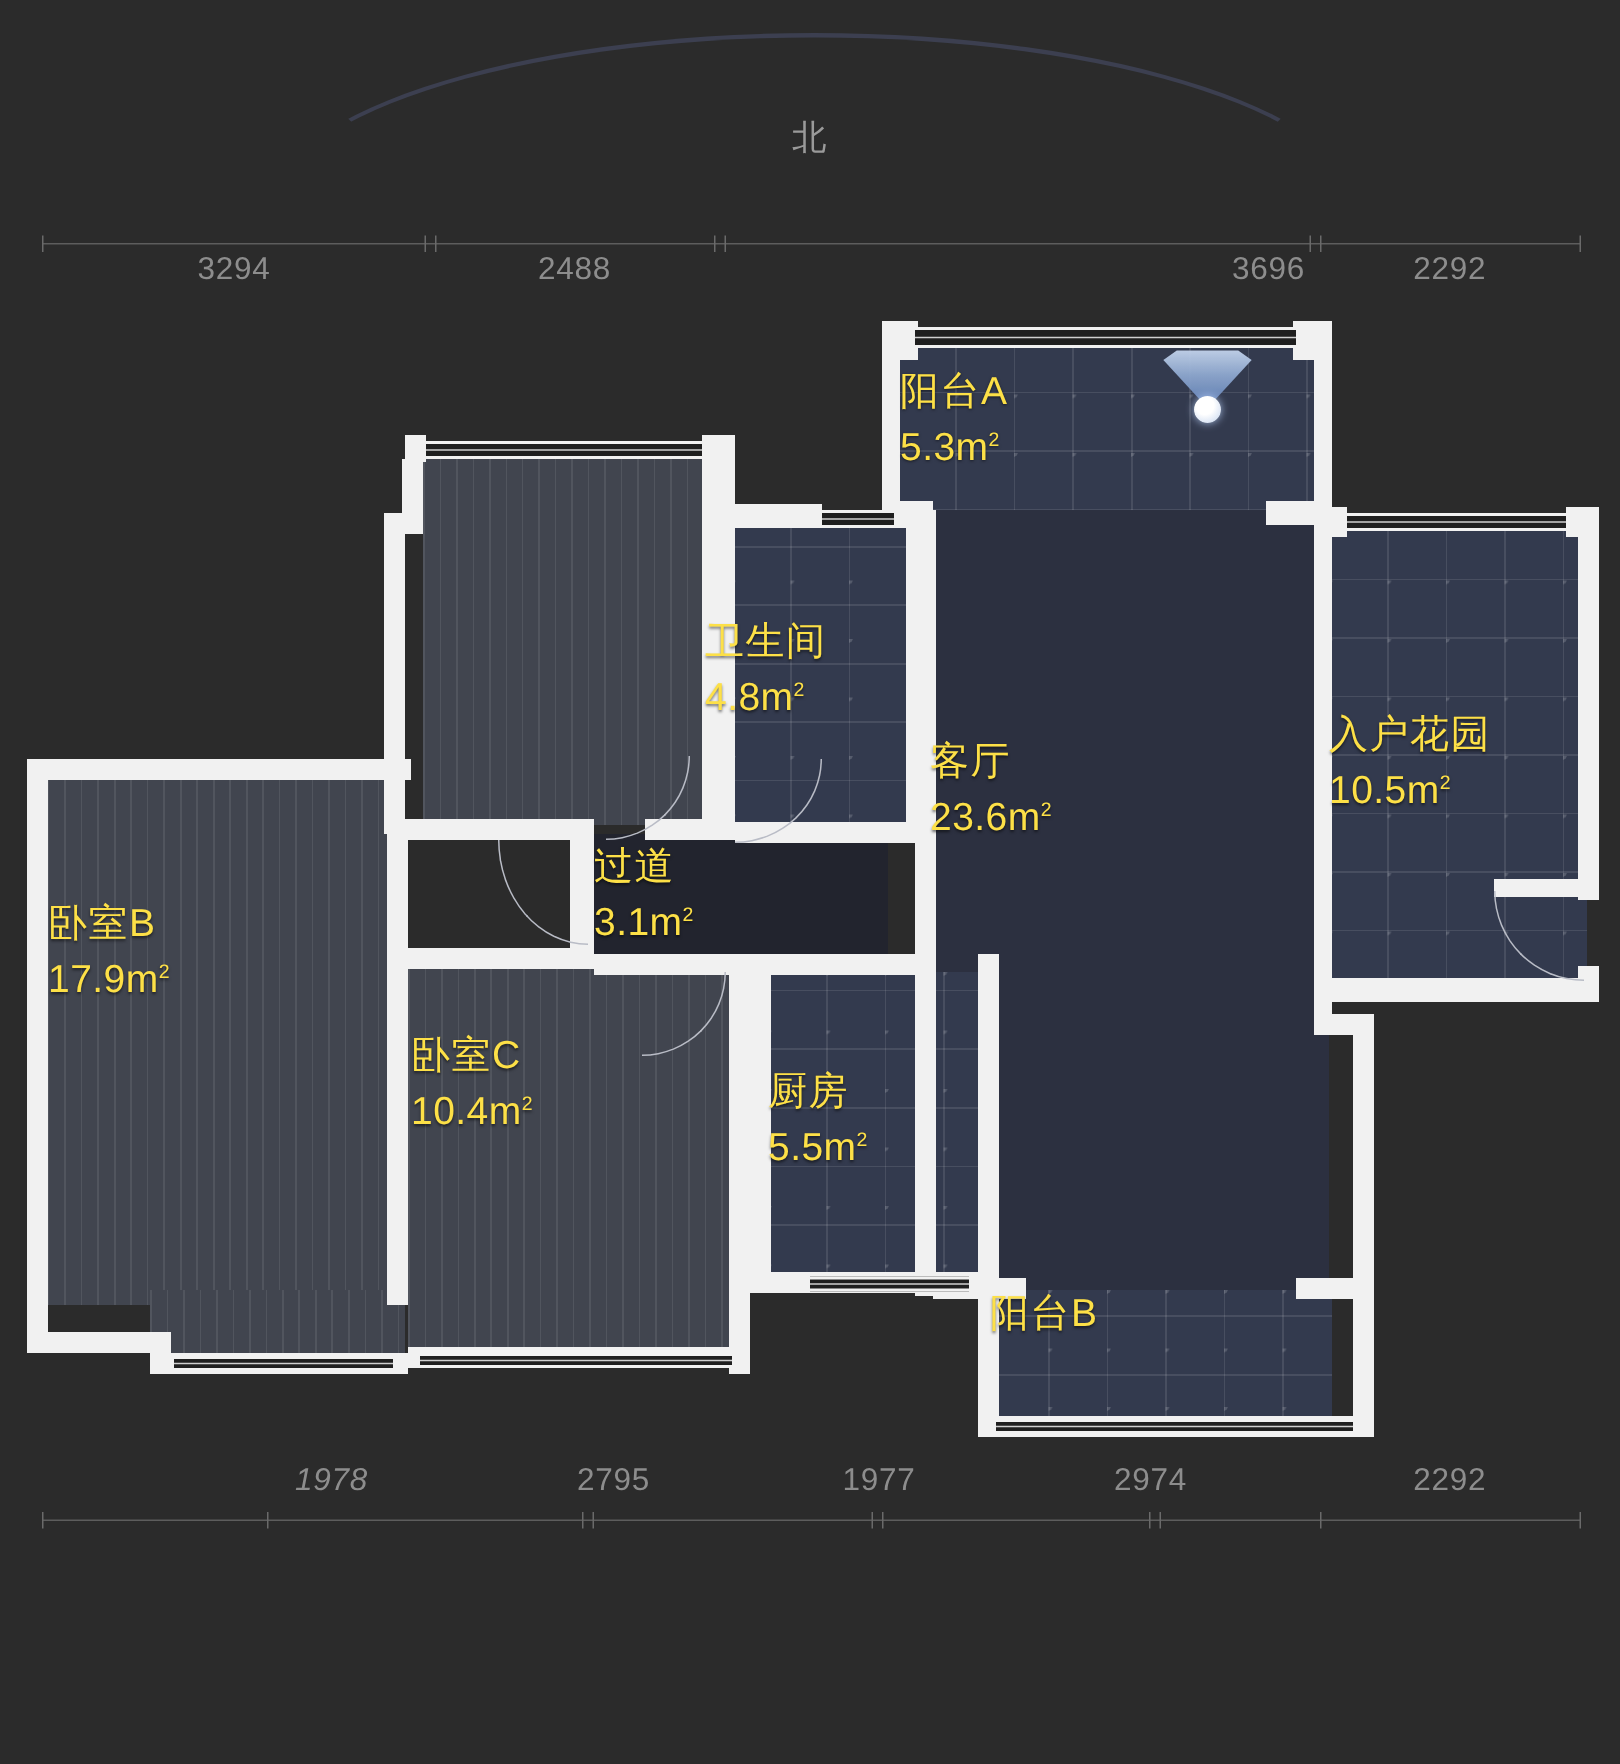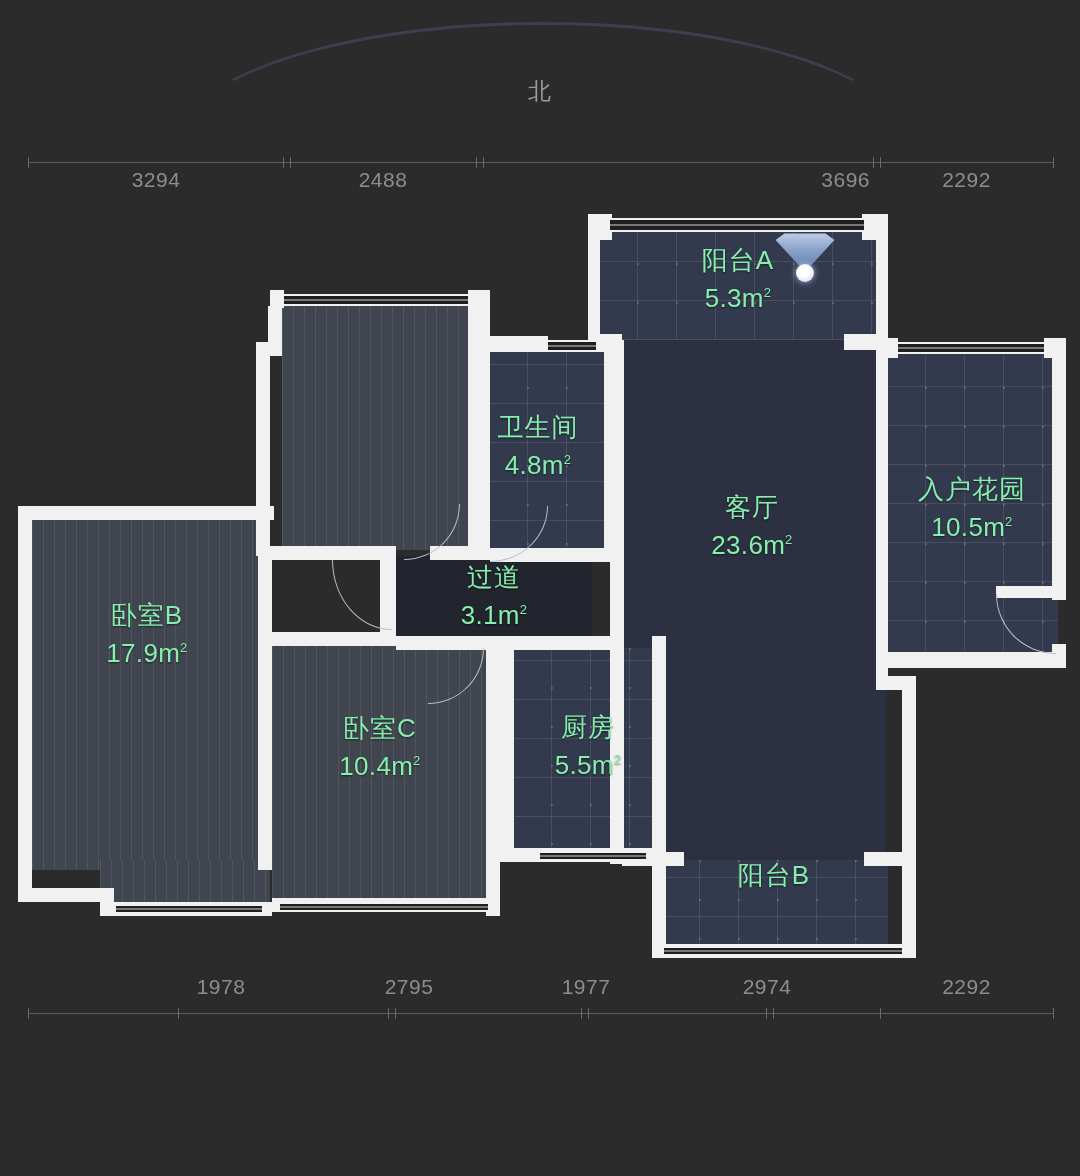--- a/index.html
+++ b/index.html
@@ -55,21 +55,21 @@
   .wall{position:absolute;background:#f1f1f1;box-sizing:border-box;}
   .window{position:absolute;background:#1f1f1f;box-sizing:border-box;}
   .window.h{border-top:2px solid #f1f1f1;border-bottom:2px solid #f1f1f1;}
   .window.h::after{content:"";position:absolute;left:0;right:0;top:50%;
       height:1px;background:#cfcfcf;transform:translateY(-50%);}
 
   .door{position:absolute;box-sizing:border-box;border:1.6px solid #b9bcc6;background:transparent;}
   .door.br{border-top:none;border-left:none;border-bottom-right-radius:100%;}
   .door.bl{border-top:none;border-right:none;border-bottom-left-radius:100%;}
 
-  .label{position:absolute;text-align:center;color:#86efac;white-space:nowrap;
+  .label{position:absolute;text-align:left;color:#fde047;white-space:nowrap;
          text-shadow:0 1px 2px rgba(0,0,0,.55);}
   .label .nm{font-size:26px;line-height:31px;letter-spacing:1px;}
   .label .ar{font-size:26px;line-height:34px;letter-spacing:.3px;}
   .label .ar sup{font-size:13px;vertical-align:super;}
 
   
   .cone{position:absolute;width:64px;height:48px;}
   .cone .fan{
     position:absolute;left:0;top:0;width:64px;height:40px;
     background:linear-gradient(180deg,#c9d8ef 0%, #8fa8cf 45%, #5d7cb3 100%);
@@ -100,21 +100,21 @@
     <div class="tick" style="left:845px;top:5px;"></div>
     <div class="tick" style="left:852px;top:5px;"></div>
     <div class="tick" style="left:1025px;top:5px;"></div>
     <div class="lbl" style="left:40px;top:16px;width:176px;">3294</div>
     <div class="lbl" style="left:264px;top:16px;width:182px;">2488</div>
     <div class="lbl" style="left:560px;top:16px;width:282px;text-align:right;">3696</div>
     <div class="lbl" style="left:852px;top:16px;width:173px;">2292</div>
   </div>
 
   <div class="ruler" id="ruler-bottom" style="left:28px;top:975px;width:1026px;">
-    <div class="lbl" style="left:105px;top:0px;width:176px;">1978</div>
+    <div class="lbl" style="left:105px;top:0px;width:176px;font-style:italic;">1978</div>
     <div class="lbl" style="left:290px;top:0px;width:182px;">2795</div>
     <div class="lbl" style="left:470px;top:0px;width:176px;">1977</div>
     <div class="lbl" style="left:650px;top:0px;width:178px;">2974</div>
     <div class="lbl" style="left:852px;top:0px;width:173px;">2292</div>
     <div class="line" style="top:38px;"></div>
     <div class="tick" style="left:0;top:33px;"></div>
     <div class="tick" style="left:150px;top:33px;"></div>
     <div class="tick" style="left:360px;top:33px;"></div>
     <div class="tick" style="left:367px;top:33px;"></div>
     <div class="tick" style="left:553px;top:33px;"></div>
@@ -251,21 +251,21 @@
   <div class="label" style="left:32px;top:600px;width:230px;">
     <div class="nm">卧室B</div>
     <div class="ar"><span>17.9m</span><sup>2</sup></div>
   </div>
 
   <div class="label" style="left:396px;top:562px;width:196px;">
     <div class="nm">过道</div>
     <div class="ar"><span>3.1m</span><sup>2</sup></div>
   </div>
 
-  <div class="label" style="left:274px;top:713px;width:212px;">
+  <div class="label" style="left:274px;top:688px;width:212px;">
     <div class="nm">卧室C</div>
     <div class="ar"><span>10.4m</span><sup>2</sup></div>
   </div>
 
   <div class="label" style="left:512px;top:712px;width:152px;">
     <div class="nm">厨房</div>
     <div class="ar"><span>5.5m</span><sup>2</sup></div>
   </div>
 
   <div class="label" style="left:660px;top:860px;width:228px;">

